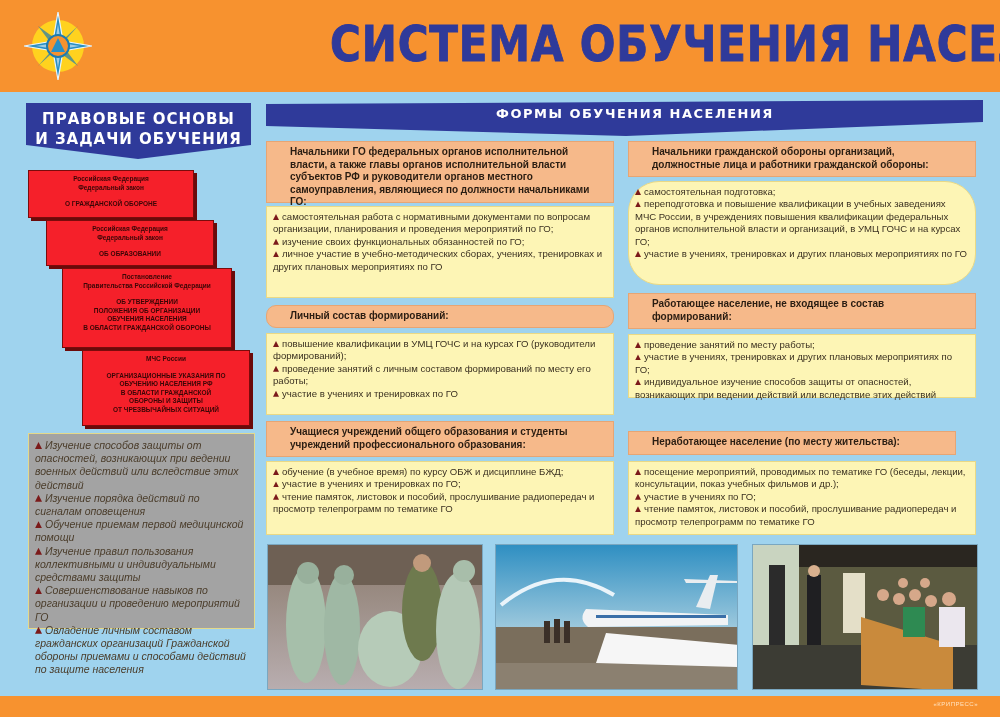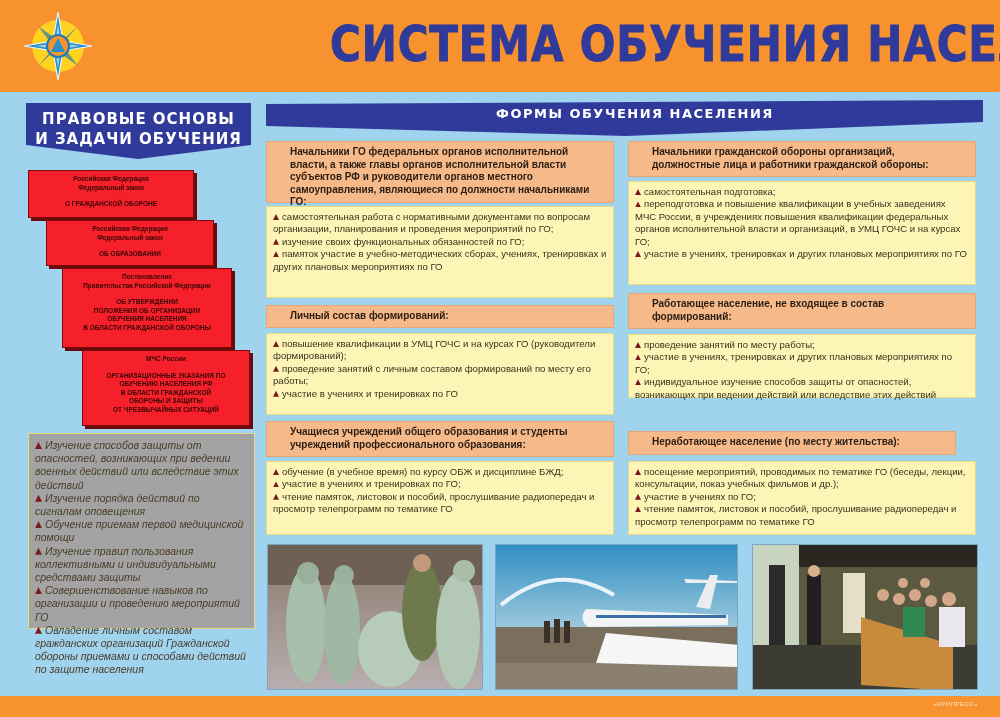--- a/index.html
+++ b/index.html
@@ -104,39 +104,39 @@
   <svg width="717" height="36" viewBox="0 0 717 36">
     <polygon points="0,4 717,0 717,22 360,36 0,26" fill="#2f3a9a"></polygon>
   </svg>
   <div class="txt">ФОРМЫ ОБУЧЕНИЯ НАСЕЛЕНИЯ</div>
 </div>
 
 <div class="cat" style="left:266px; top:141px; width:348px; height:62px;">Начальники ГО федеральных органов исполнительной власти, а также главы органов исполнительной власти субъектов РФ и руководители органов местного самоуправления, являющиеся по должности начальниками ГО:</div>
 <ul class="items" style="left:266px; top:206px; width:348px; height:92px;">
   <li><span class="bullet"></span><span>самостоятельная работа с нормативными документами по вопросам организации, планирования и проведения мероприятий по ГО;</span></li>
   <li><span class="bullet"></span><span>изучение своих функциональных обязанностей по ГО;</span></li>
-  <li><span class="bullet"></span><span>памяток участие в учебно-методических сборах, учениях, тренировках и других плановых мероприятиях по ГО</span></li>
-</ul>
-
-<div class="cat" style="left:266px; top:305px; width:348px; height:23px;">Личный состав формирований:</div>
+  <li><span class="bullet"></span><span>личное участие в учебно-методических сборах, учениях, тренировках и других плановых мероприятиях по ГО</span></li>
+</ul>
+
+<div class="cat" style="left:266px; top:305px; width:348px; height:23px;border-radius:10px;">Личный состав формирований:</div>
 <ul class="items" style="left:266px; top:333px; width:348px; height:82px;">
   <li><span class="bullet"></span><span>повышение квалификации в УМЦ ГОЧС и на курсах ГО (руководители формирований);</span></li>
   <li><span class="bullet"></span><span>проведение занятий с личным составом формирований по месту его работы;</span></li>
   <li><span class="bullet"></span><span>участие в учениях и тренировках по ГО</span></li>
 </ul>
 
 <div class="cat" style="left:266px; top:421px; width:348px; height:36px;">Учащиеся учреждений общего образования и студенты учреждений профессионального образования:</div>
 <ul class="items" style="left:266px; top:461px; width:348px; height:74px;">
   <li><span class="bullet"></span><span>обучение (в учебное время) по курсу ОБЖ и дисциплине БЖД;</span></li>
   <li><span class="bullet"></span><span>участие в учениях и тренировках по ГО;</span></li>
   <li><span class="bullet"></span><span>чтение памяток, листовок и пособий, прослушивание радиопередач и просмотр телепрограмм по тематике ГО</span></li>
 </ul>
 
 <div class="cat" style="left:628px; top:141px; width:348px; height:36px;">Начальники гражданской обороны организаций, должностные лица и работники гражданской обороны:</div>
-<ul class="items" style="left:628px; top:181px; width:348px; height:104px;">
+<ul class="items" style="left:628px; top:181px; width:348px; height:104px;border-radius:31px;">
   <li><span class="bullet"></span><span>самостоятельная подготовка;</span></li>
   <li><span class="bullet"></span><span>переподготовка и повышение квалификации в учебных заведениях МЧС России, в учреждениях повышения квалификации федеральных органов исполнительной власти и организаций, в УМЦ ГОЧС и на курсах ГО;</span></li>
   <li><span class="bullet"></span><span>участие в учениях, тренировках и других плановых мероприятиях по ГО</span></li>
 </ul>
 
 <div class="cat" style="left:628px; top:293px; width:348px; height:36px;">Работающее население, не входящее в состав формирований:</div>
 <ul class="items" style="left:628px; top:334px; width:348px; height:64px;">
   <li><span class="bullet"></span><span>проведение занятий по месту работы;</span></li>
   <li><span class="bullet"></span><span>участие в учениях, тренировках и других плановых мероприятиях по ГО;</span></li>
   <li><span class="bullet"></span><span>индивидуальное изучение способов защиты от опасностей, возникающих при ведении действий или вследствие этих действий</span></li>

